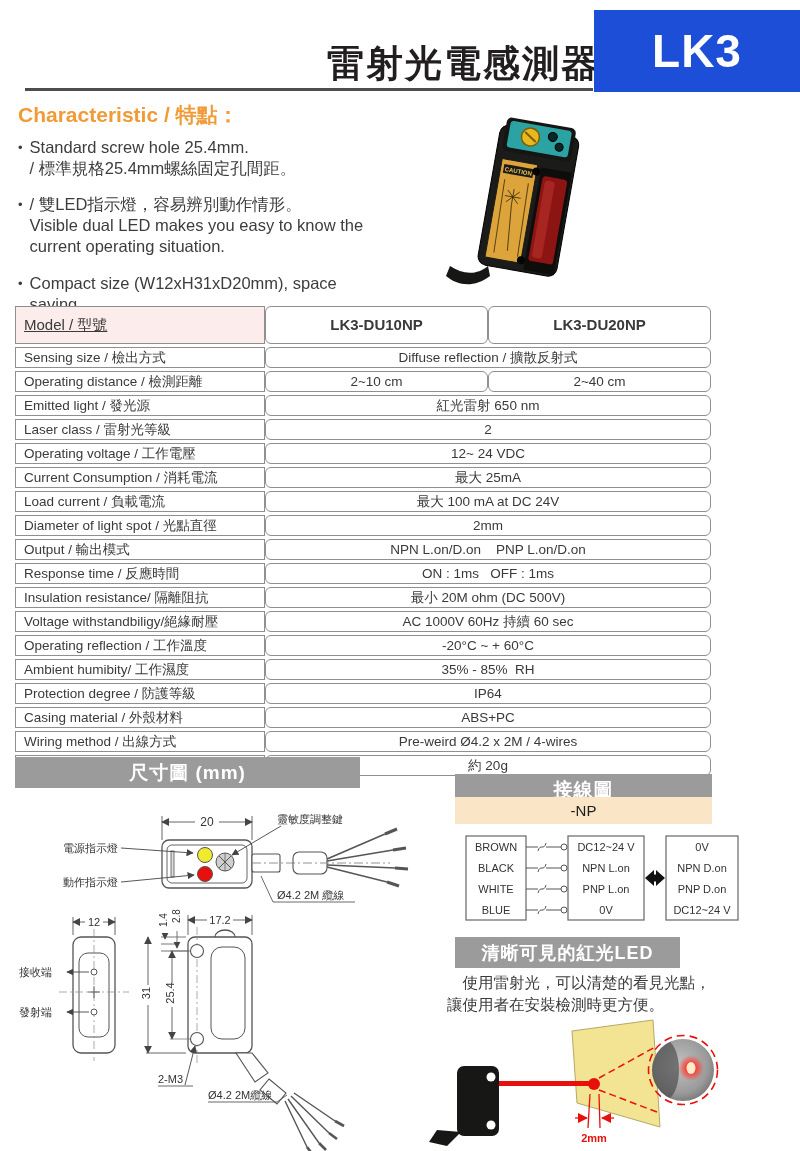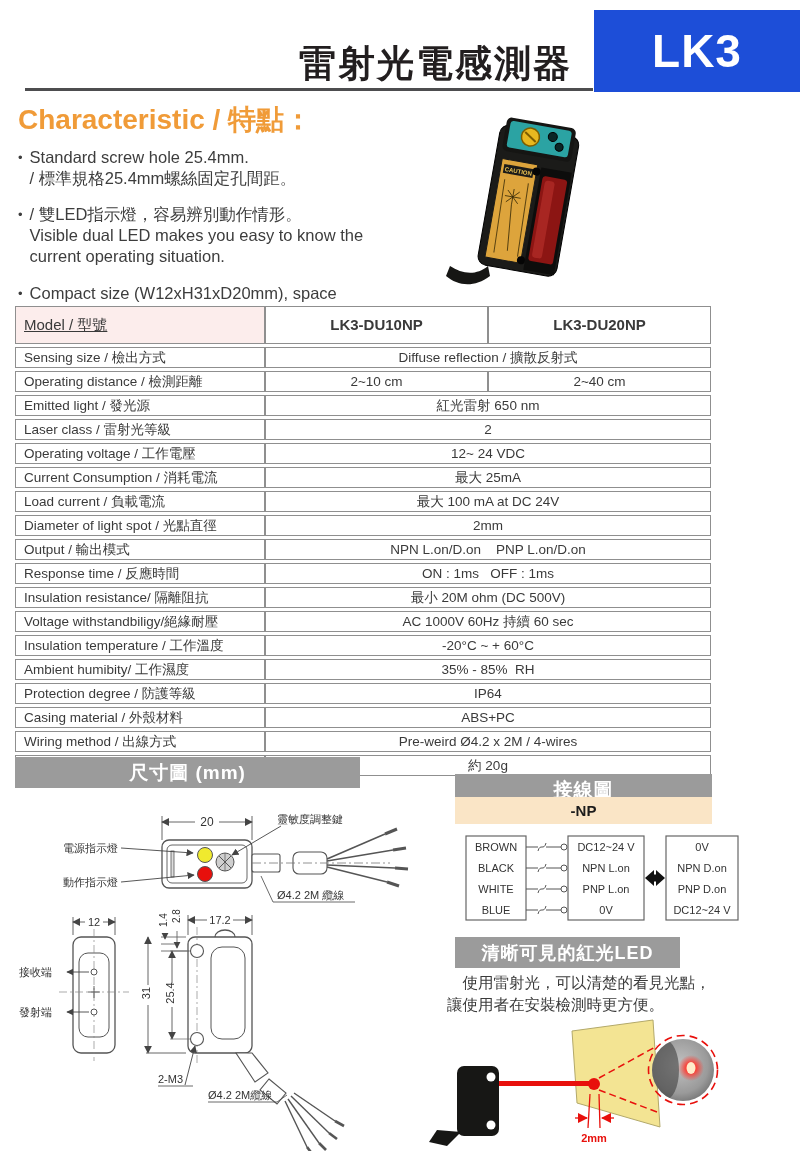--- a/index.html
+++ b/index.html
@@ -1,48 +1,48 @@
 <!DOCTYPE html>
 <html><head>
 <meta charset="utf-8">
 <style>
   html,body{margin:0;padding:0;background:#fff;}
   .page{position:relative;width:800px;height:1151px;background:#fff;overflow:hidden;
         font-family:"Liberation Sans","DejaVu Sans",sans-serif;color:#3d3d3d;}
   
-  .hd-title{position:absolute;top:42px;left:0;right:228px;text-align:right;
+  .hd-title{position:absolute;top:42px;left:0;right:200px;text-align:right;
             font-size:37px;font-weight:bold;color:#221e1f;letter-spacing:2px;line-height:44px;font-family:Liberation Serif, serif;}
   .hd-badge{position:absolute;top:10px;left:594px;right:0;height:82px;background:#1d4ed8;
             display:flex;align-items:center;justify-content:center;
             color:#fff;font-size:46px;font-weight:bold;letter-spacing:1px;}
   .hd-rule{position:absolute;top:88px;left:25px;width:568px;height:3px;background:#4d4d4f;}
   
   .chars{position:absolute;top:101px;left:18px;width:420px;}
-  .chars h2{margin:0 0 8px 0;font-size:28px;font-weight:bold;color:#f09b38;}
+  .chars h2{margin:0 0 8px 0;font-size:21px;font-weight:bold;color:#f09b38;}
   .char-item{display:flex;gap:7px;margin:0 0 15px 0;font-size:16.5px;line-height:1.28;color:#3d3d3d;width:360px;}
   .char-item .bullet{font-size:13px;padding-top:3px;color:#3d3d3d;}
   
   .spec-wrap{position:absolute;top:303px;left:15px;width:696px;}
   table.spec{width:100%;border-collapse:separate;border-spacing:0 3px;table-layout:fixed;}
   table.spec col.c1{width:250px;}
   table.spec td{border:1px solid #8f8f8f;font-size:13.5px;color:#3a3a3a;
                 height:15px;line-height:15px;padding:2px 0;background:#fff;}
   table.spec td.lbl{text-align:left;padding-left:8px;}
-  table.spec td.val{text-align:center;white-space:pre;}
+  table.spec td.val{text-align:center;white-space:pre;border-radius:6px;}
   table.spec tr.hdr td{height:32px;line-height:32px;}
   table.spec td.model{background:#fcedec;font-size:15px;text-decoration:underline;}
   table.spec td.model-name{font-weight:bold;font-size:15px;text-align:center;}
   
   .bar{position:absolute;height:31px;background:#9b9b9b;color:#fff;font-size:19px;font-weight:bold;
        display:flex;align-items:center;justify-content:center;letter-spacing:1px;}
   .bar-dim{top:757px;left:15px;width:345px;}
   .bar-wire{top:757px;left:455px;width:257px;margin-top:17px;}
   .bar-led{top:937px;left:455px;width:225px;font-size:18px;}
   .np-bar{position:absolute;top:797px;left:455px;width:257px;height:27px;background:#fae5c6;
-          display:flex;align-items:center;justify-content:center;font-size:15px;font-weight:bold;color:#1c1c1c;}
+          display:flex;align-items:center;justify-content:center;font-size:15px;font-weight:normal;color:#1c1c1c;}
   .led-desc{position:absolute;top:972px;left:447px;width:300px;font-size:15.5px;line-height:1.45;color:#3a3a3a;}
   .led-desc .l1{text-indent:1em;}
   
   .svg-abs{position:absolute;}
   svg text{font-family:"Liberation Sans","DejaVu Sans",sans-serif;}
 </style>
 </head>
 <body>
 
 <div class="page">
@@ -162,21 +162,21 @@
           </tr>
           <tr>
             <td class="lbl">Insulation resistance/ 隔離阻抗</td>
             <td class="val" colspan="2">最小 20M ohm (DC 500V)</td>
           </tr>
           <tr>
             <td class="lbl">Voltage withstandbiligy/絕緣耐壓</td>
             <td class="val" colspan="2">AC 1000V 60Hz 持續 60 sec</td>
           </tr>
           <tr>
-            <td class="lbl">Insulation temperature / 工作溫度</td>
+            <td class="lbl">Operating reflection / 工作溫度</td>
             <td class="val" colspan="2">-20°C ~ + 60°C</td>
           </tr>
           <tr>
             <td class="lbl">Ambient humibity/ 工作濕度</td>
             <td class="val" colspan="2">35% - 85%  RH</td>
           </tr>
           <tr>
             <td class="lbl">Protection degree / 防護等級</td>
             <td class="val" colspan="2">IP64</td>
           </tr>

